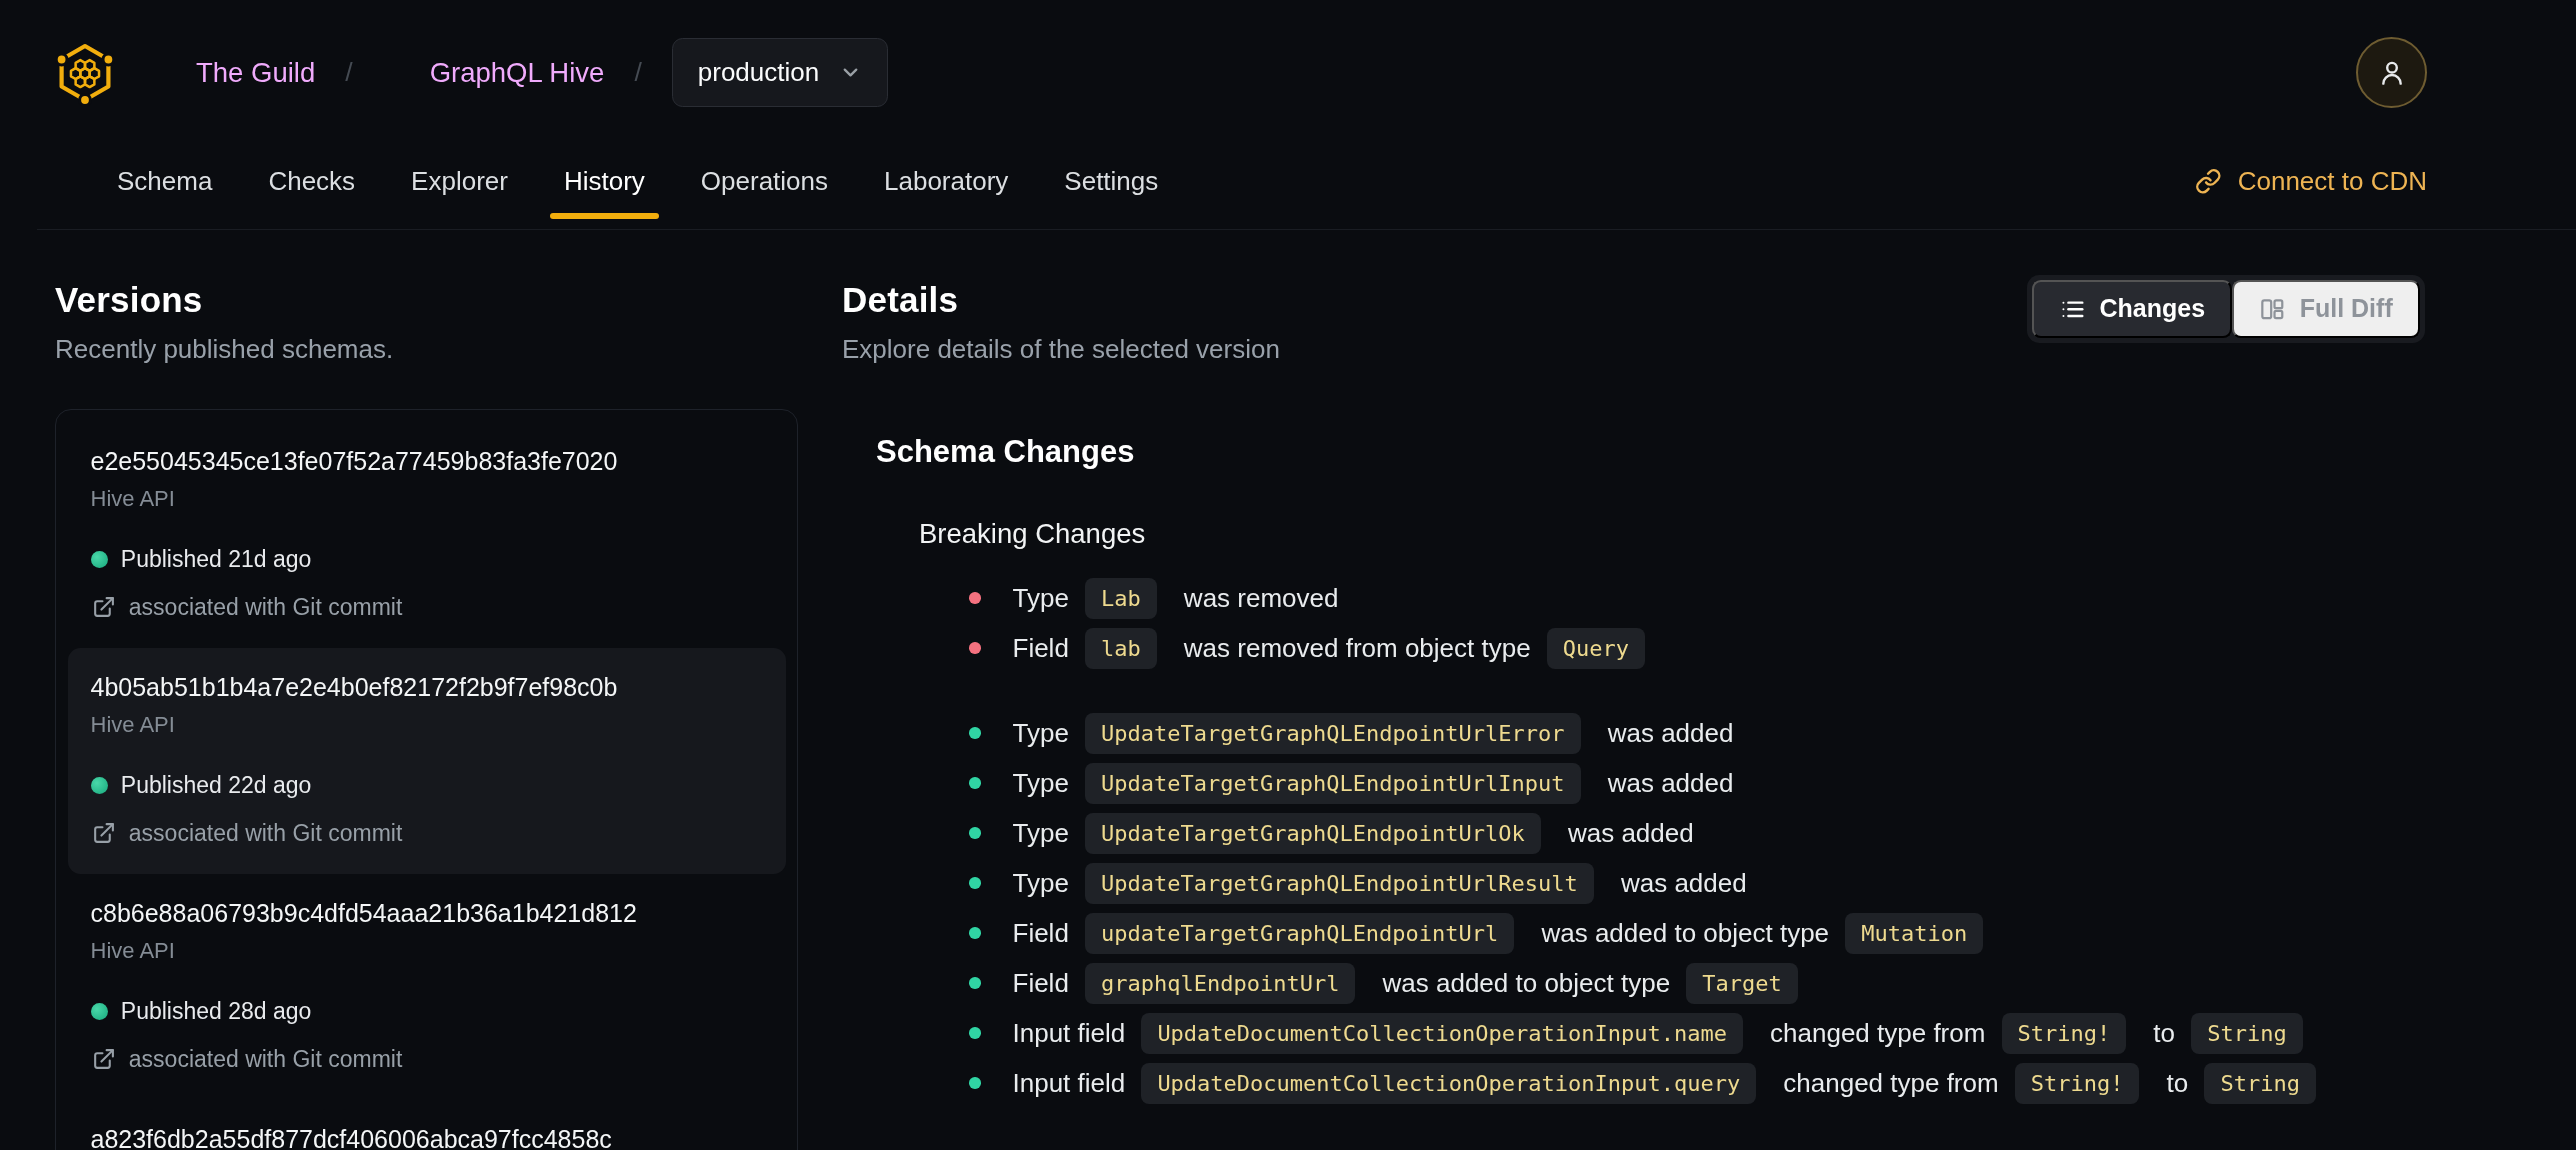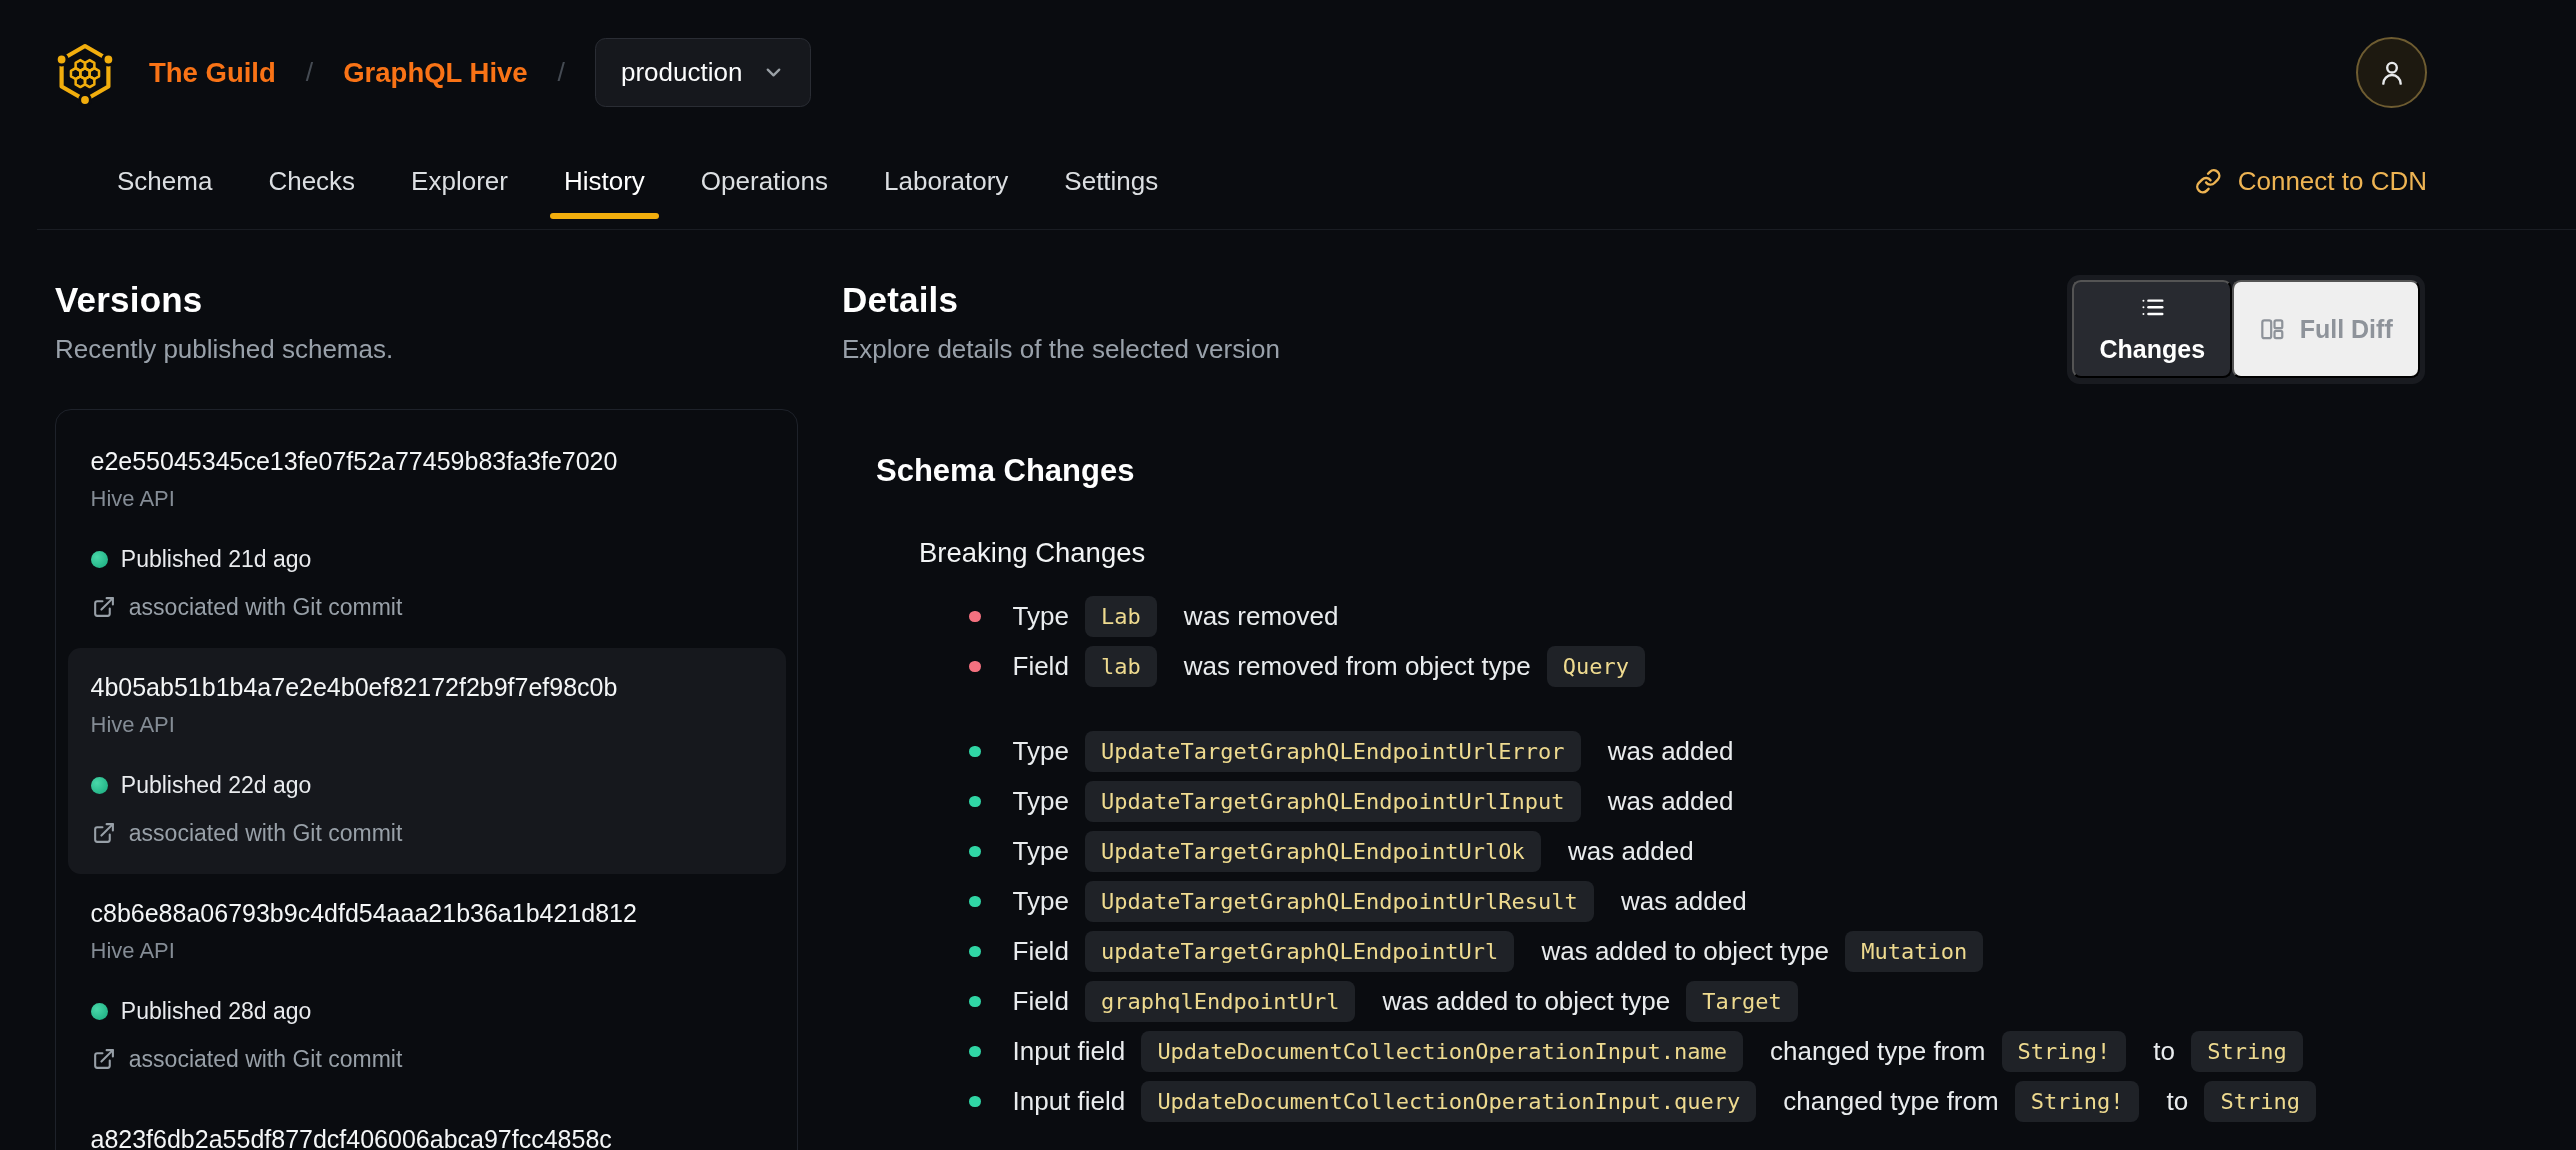--- a/index.html
+++ b/index.html
@@ -9,21 +9,21 @@
     font-family:"Liberation Sans","DejaVu Sans",sans-serif;
     color:#e9ebee;
     position:relative;
   }
   svg { display:block; }
 
   
   .header { display:flex; align-items:center; height:145px; padding:0 149px 0 55px; }
   .logo { margin-right:34px; flex:none; }
   .brand { display:flex; align-items:center; gap:30px; }
-  .brand .org, .brand .project { font-size:27.5px; font-weight:700; color:#f97316; }
+  .brand .org, .brand .project { font-size:27.5px; font-weight:400; color:#f0abfc;margin-left:47px; }
   .crumb-sep { font-size:26.6px; color:#454b53; }
   .prod-btn {
     display:flex; align-items:center; gap:19.5px;
     background:#16181d; border:0.9px solid #2a2d34; border-radius:10.6px;
     padding:17.7px 25px; font-size:26px; color:#fbfcfd; cursor:pointer;
   }
   .avatar {
     margin-left:auto; width:71px; height:71px; border-radius:50%;
     background:#1d1910; border:2.7px solid #6e5c31;
     display:flex; align-items:center; justify-content:center; cursor:pointer;
@@ -60,21 +60,21 @@
   .version-status { display:flex; align-items:center; gap:13.3px; margin-top:34px; font-size:23px; color:#e9ebee; }
   .pub-dot { width:17px; height:17px; border-radius:50%; flex:none;
     background:radial-gradient(circle at 35% 35%, #49d8a9, var(--published_green,#17a87c)); }
   .version-git { display:flex; align-items:center; gap:13.3px; margin-top:21px; font-size:23px; color:#98a0a8; cursor:pointer; }
 
   
   .details-head { display:flex; justify-content:space-between; align-items:flex-start; }
   .toggle-group { display:flex; background:#191b20; border-radius:12.4px; padding:5.3px; margin-top:-5.3px; }
   .toggle-btn { display:flex; align-items:center; gap:14px; padding:12.4px 25px; border-radius:8.9px;
     font-size:25px; font-weight:600; color:#8e939a; cursor:pointer; white-space:nowrap; }
-  .toggle-btn.active { background:#282a30; color:#ffffff;flex-direction:column; }
+  .toggle-btn.active { background:#282a30; color:#ffffff; }
 
   .schema-changes { margin-top:69px; padding-left:34px; }
   .sc-title { font-size:31px; font-weight:700; color:#ffffff; }
   .change-group { padding-left:43px; margin-top:48px; }
   .change-group + .change-group { margin-top:35px; }
   .group-title { font-size:27.5px; font-weight:400; color:#f2f4f5; }
   .change-list { margin-top:23px; padding-left:50px; }
   .change-row { display:flex; align-items:center; min-height:50px; }
   .bullet { width:11.5px; height:11.5px; border-radius:50%; flex:none; margin-right:21px; }
   .bullet.red { background:var(--breaking_red,#f4717f); }

